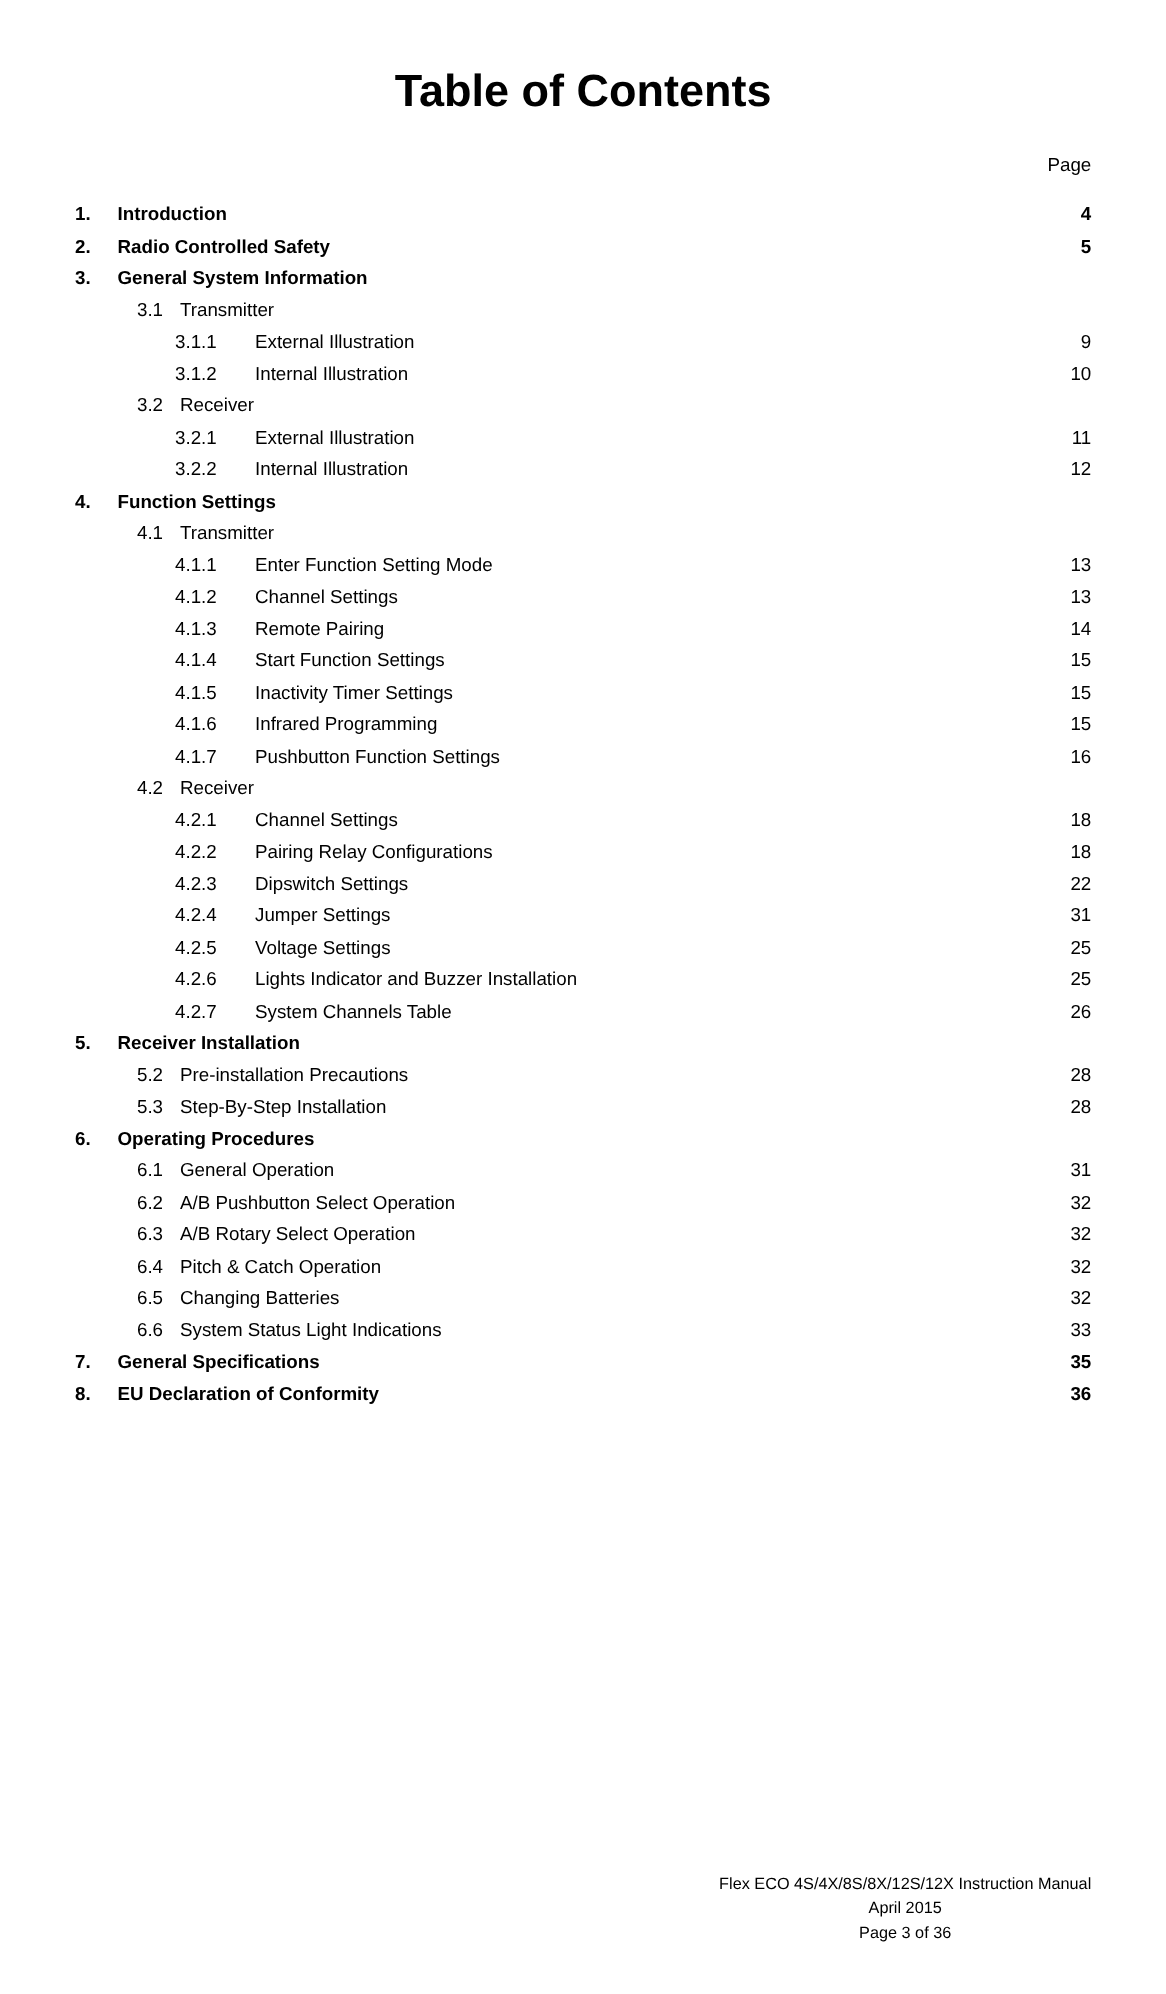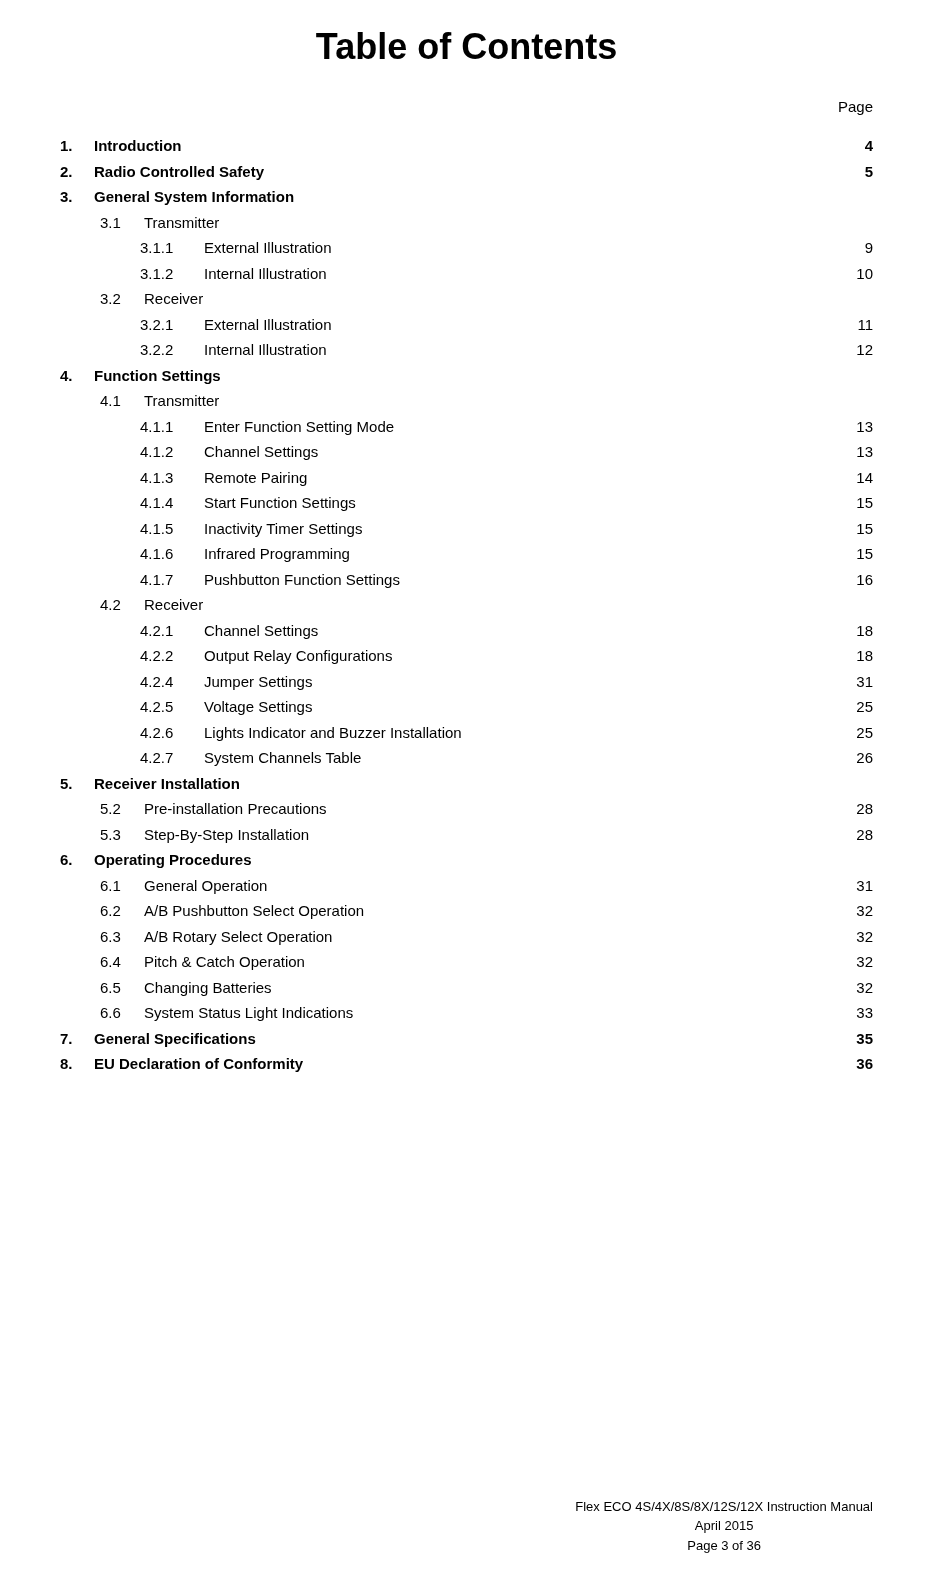--- a/index.html
+++ b/index.html
@@ -15,21 +15,21 @@
       min-height: 1595px;
       display: flex;
       justify-content: center;
       align-items: flex-start;
     }
 
     .page {
       width: 933px;
       min-height: 1595px;
       background: #fff;
-      padding: 26px 60px 60px 60px;
+      padding: 52px 60px 60px 60px;
       position: relative;
     }
 
     .page-title {
       text-align: center;
       font-size: 36px;
       font-weight: bold;
       margin-bottom: 30px;
       font-family: Arial, sans-serif;
     }
@@ -90,20 +90,21 @@
 
     
     .level2 {
       font-size: 15px;
       font-weight: normal;
       padding-left: 40px;
     }
 
     .level2 .entry-num {
       width: 40px;
+      text-align: center;
     }
 
     
     .level3 {
       font-size: 15px;
       font-weight: normal;
       padding-left: 80px;
     }
 
     .level3 .entry-num {
@@ -266,23 +267,30 @@
         <div class="toc-entry level3">
           <div class="entry-left">
             <span class="entry-num">4.2.1</span>
             <span class="entry-text">Channel Settings</span>
           </div>
           <span class="entry-page">18</span>
         </div>
         <div class="toc-entry level3">
           <div class="entry-left">
             <span class="entry-num">4.2.2</span>
-            <span class="entry-text">Output Relay Configurations</span>
+            <span class="entry-text">Pairing Relay Configurations</span>
           </div>
           <span class="entry-page">18</span>
+        </div>
+        <div class="toc-entry level3">
+          <div class="entry-left">
+            <span class="entry-num">4.2.3</span>
+            <span class="entry-text">Dipswitch Settings</span>
+          </div>
+          <span class="entry-page">22</span>
         </div>
         <div class="toc-entry level3">
           <div class="entry-left">
             <span class="entry-num">4.2.4</span>
             <span class="entry-text">Jumper Settings</span>
           </div>
           <span class="entry-page">31</span>
         </div>
         <div class="toc-entry level3">
           <div class="entry-left">

